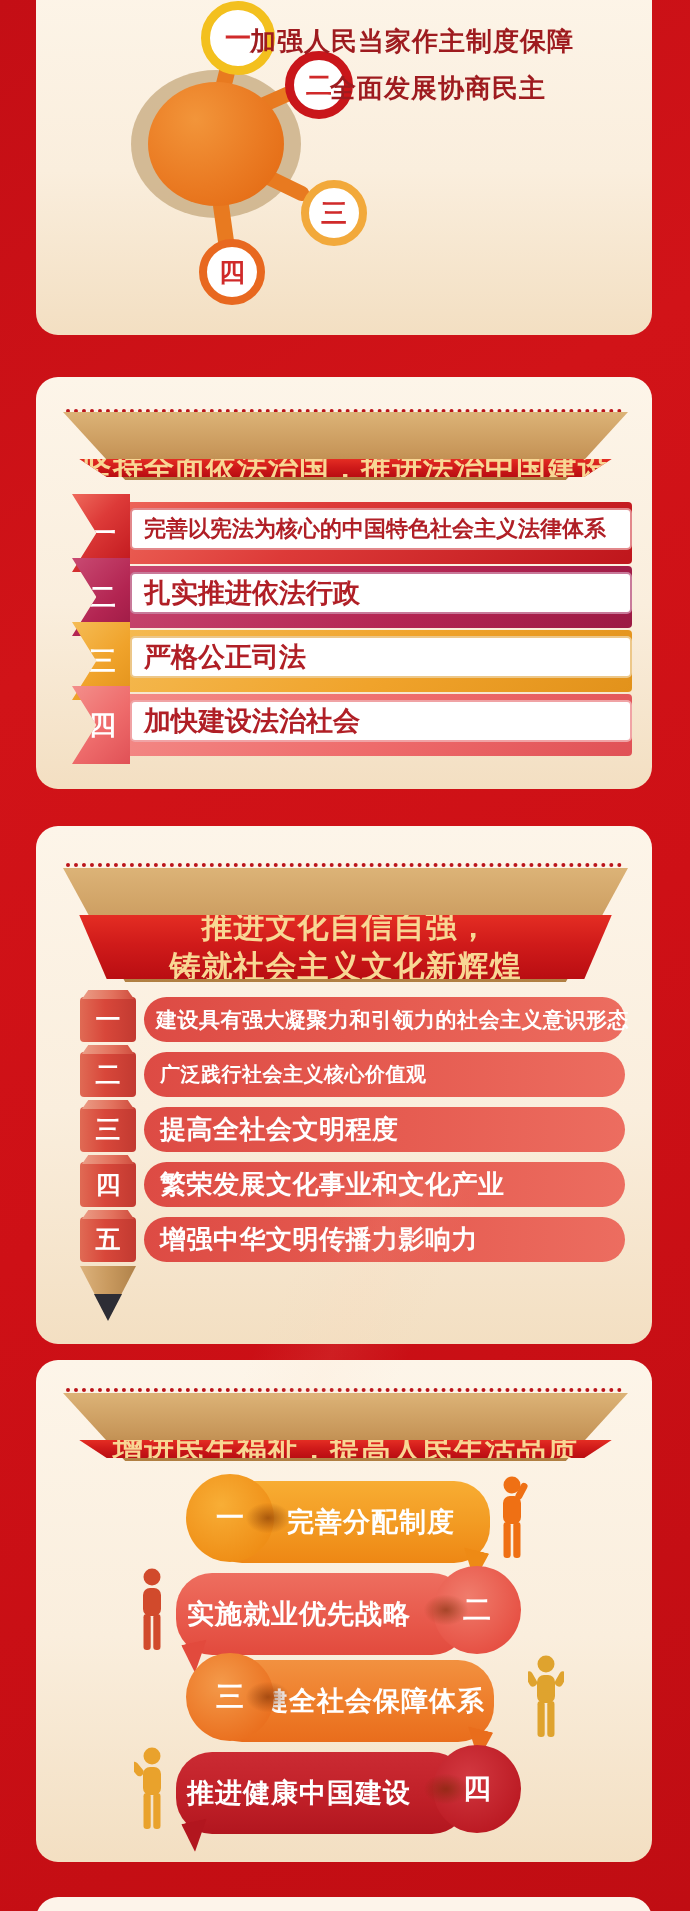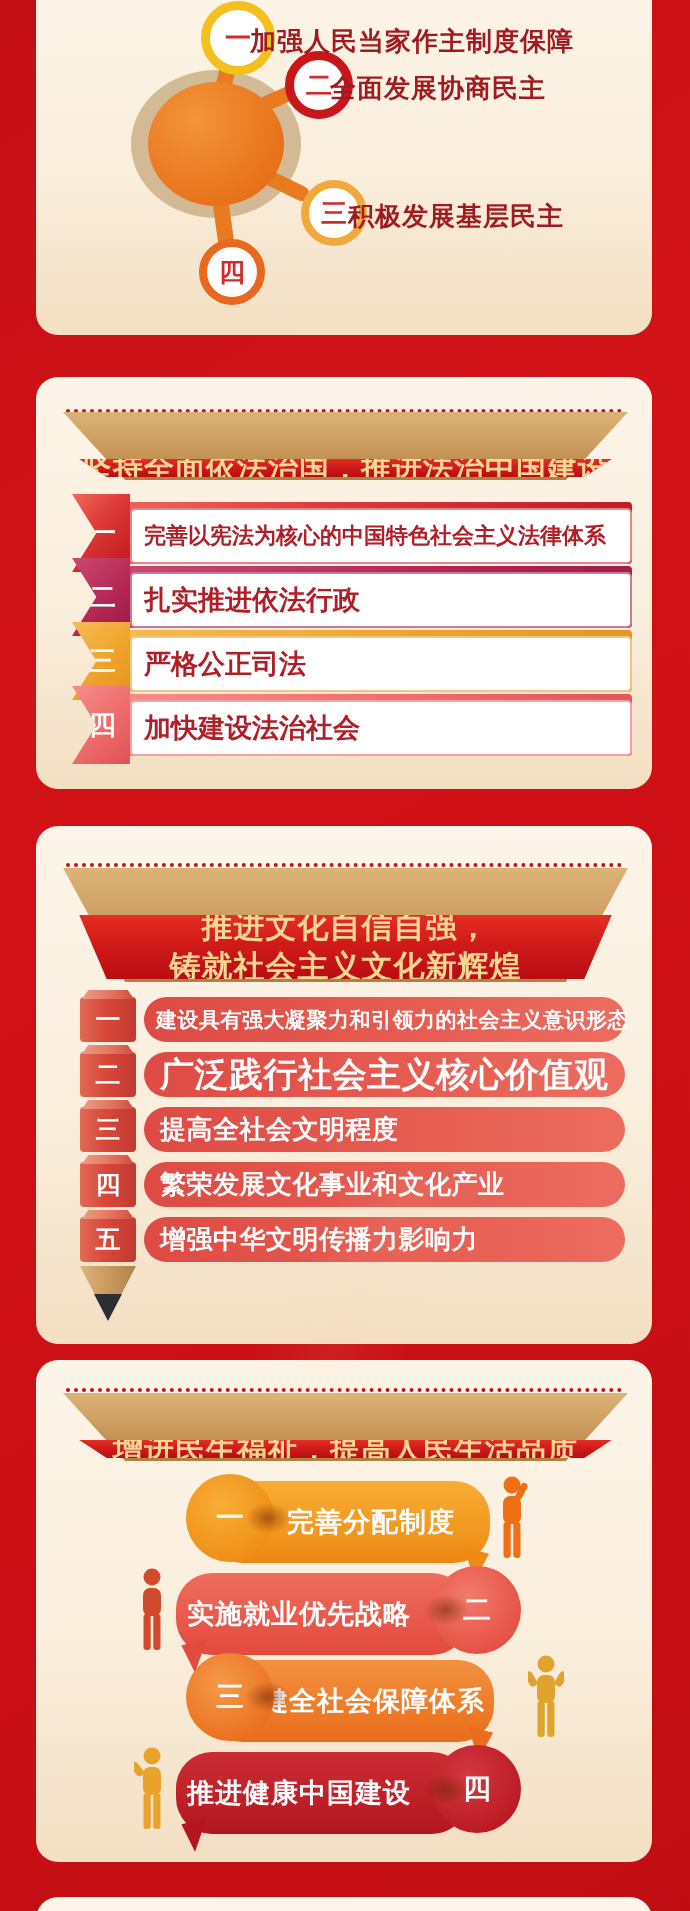--- a/index.html
+++ b/index.html
@@ -52,21 +52,21 @@
            background:linear-gradient(180deg,#e42d23 0%,#d01b1a 45%,#b90d12 100%);
            clip-path:polygon(1.5% 0,98.5% 0,93.5% 100%,6.5% 100%);
            display:flex; flex-direction:column; align-items:center; justify-content:center;margin-top:45px; }
   .btitle { color:#f8d794; font-weight:bold; text-align:center; letter-spacing:1px; }
 
   
   .c2banner { top:37px; height:66px; }
   .c2banner .btitle { font-size:30px; }
   .row { position:absolute; left:0; width:100%; height:78px; }
   .row .band { position:absolute; left:60px; width:536px; top:8px; height:62px; border-radius:4px; }
-  .row .box  { position:absolute; left:94px; width:502px; top:14px; height:56px; background:#fff;
+  .row .box  { position:absolute; left:94px; width:502px; top:14px; height:42px; background:#fff;
                border-radius:5px; display:flex; align-items:center; padding-left:12px;
                font-weight:bold; color:#b01f26; white-space:nowrap; }
   .row .ribbon { position:absolute; left:36px; width:58px; top:0; height:78px;
                clip-path:polygon(0 0,100% 0,100% 100%,0 100%,42% 50%);
                display:flex; align-items:center; justify-content:flex-end;
                padding-right:14px; color:#fff; font-weight:bold; font-size:27px; }
   .r1 { top:117px; } .r2 { top:181px; } .r3 { top:245px; } .r4 { top:309px; }
   .r1 .band,.r1 .ribbon { background:linear-gradient(135deg,#ef6a5c 0%,#dd3a38 40%,#bf161c 100%); }
   .r2 .band,.r2 .ribbon { background:linear-gradient(135deg,#c94a72 0%,#b32552 60%,#9c1a44 100%); }
   .r3 .band,.r3 .ribbon { background:linear-gradient(135deg,#f5bc55 0%,#f0a32b 55%,#e2921b 100%); }
@@ -77,21 +77,21 @@
   .r4 .box { border:2px solid #f0a3a5; font-size:27px; }
 
   
   .c3banner { top:44px; height:112px; }
   .c3banner .btitle { font-size:31px; line-height:40px; }
   .pill { position:absolute; left:108px; width:481px; height:45px; border-radius:23px;
           background:linear-gradient(90deg,#dd4b44 0%,#e65c51 55%,#ec6d60 100%);
           display:flex; align-items:center; color:#fff; font-weight:bold;
           padding-left:16px; white-space:nowrap; letter-spacing:.5px; }
   .p1 { top:171px; font-size:21px; padding-left:12px; }
-  .p2 { top:226px; font-size:34px; }
+  .p2 { top:226px; font-size:20px; }
   .p3 { top:281px; font-size:26px; }
   .p4 { top:336px; font-size:26px; }
   .p5 { top:391px; font-size:26px; }
   .seg { position:absolute; left:44px; width:56px; height:45px;
          background:linear-gradient(90deg,#e06a54 0%,#d8473a 45%,#c23a31 100%);
          border-radius:4px; display:flex; align-items:center; justify-content:center;
          color:#fff; font-weight:bold; font-size:25px; }
   .seg::before { content:""; position:absolute; left:2px; right:2px; top:-7px; height:9px;
          background:linear-gradient(90deg,#eb9d86,#e2705c 60%,#cf4e3f); 
          clip-path:polygon(12% 0,88% 0,100% 100%,0 100%); }
@@ -165,21 +165,20 @@
       </div>
     <div class="node n3">
         <span>三</span>
       </div>
     <div class="node n4">
         <span>四</span>
       </div>
 
     <div class="ntext t1">加强人民当家作主制度保障</div>
     <div class="ntext t2">全面发展协商民主</div>
-    <div class="ntext t3">积极发展基层民主</div>
   </section>
 
   <section class="card card2">
     <div class="dotted" style="top:32px"></div>
     <div class="bannerwrap c2banner">
       <div class="bgold"></div>
       <div class="bred">
         <div class="btitle">坚持全面依法治国，推进法治中国建设</div>
       </div>
     </div>

